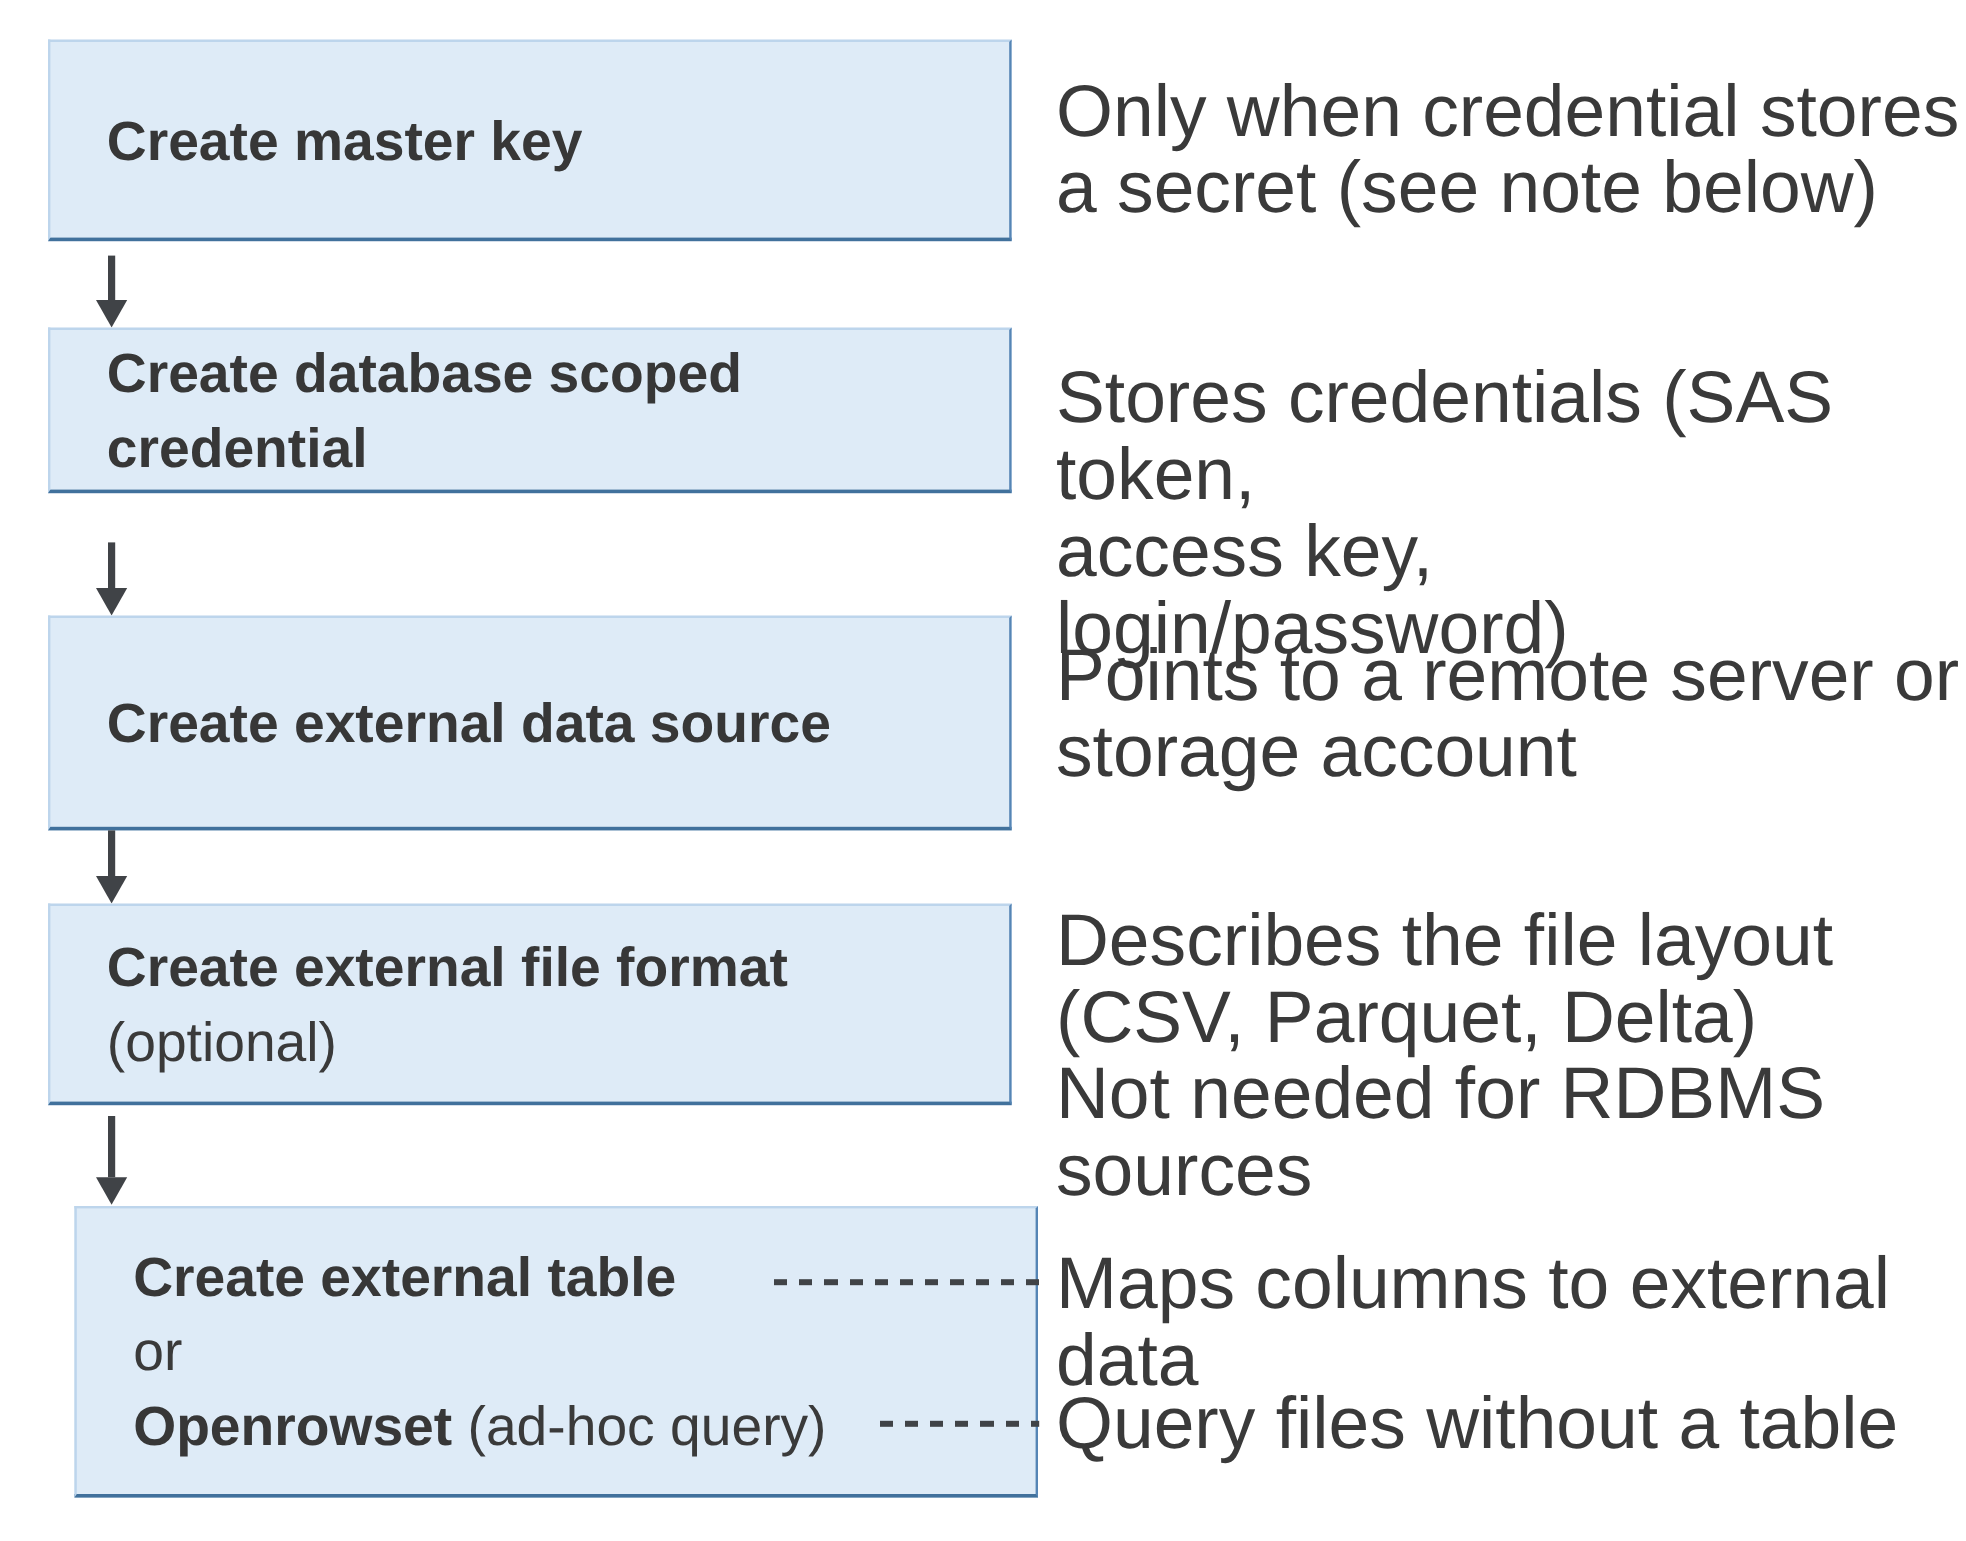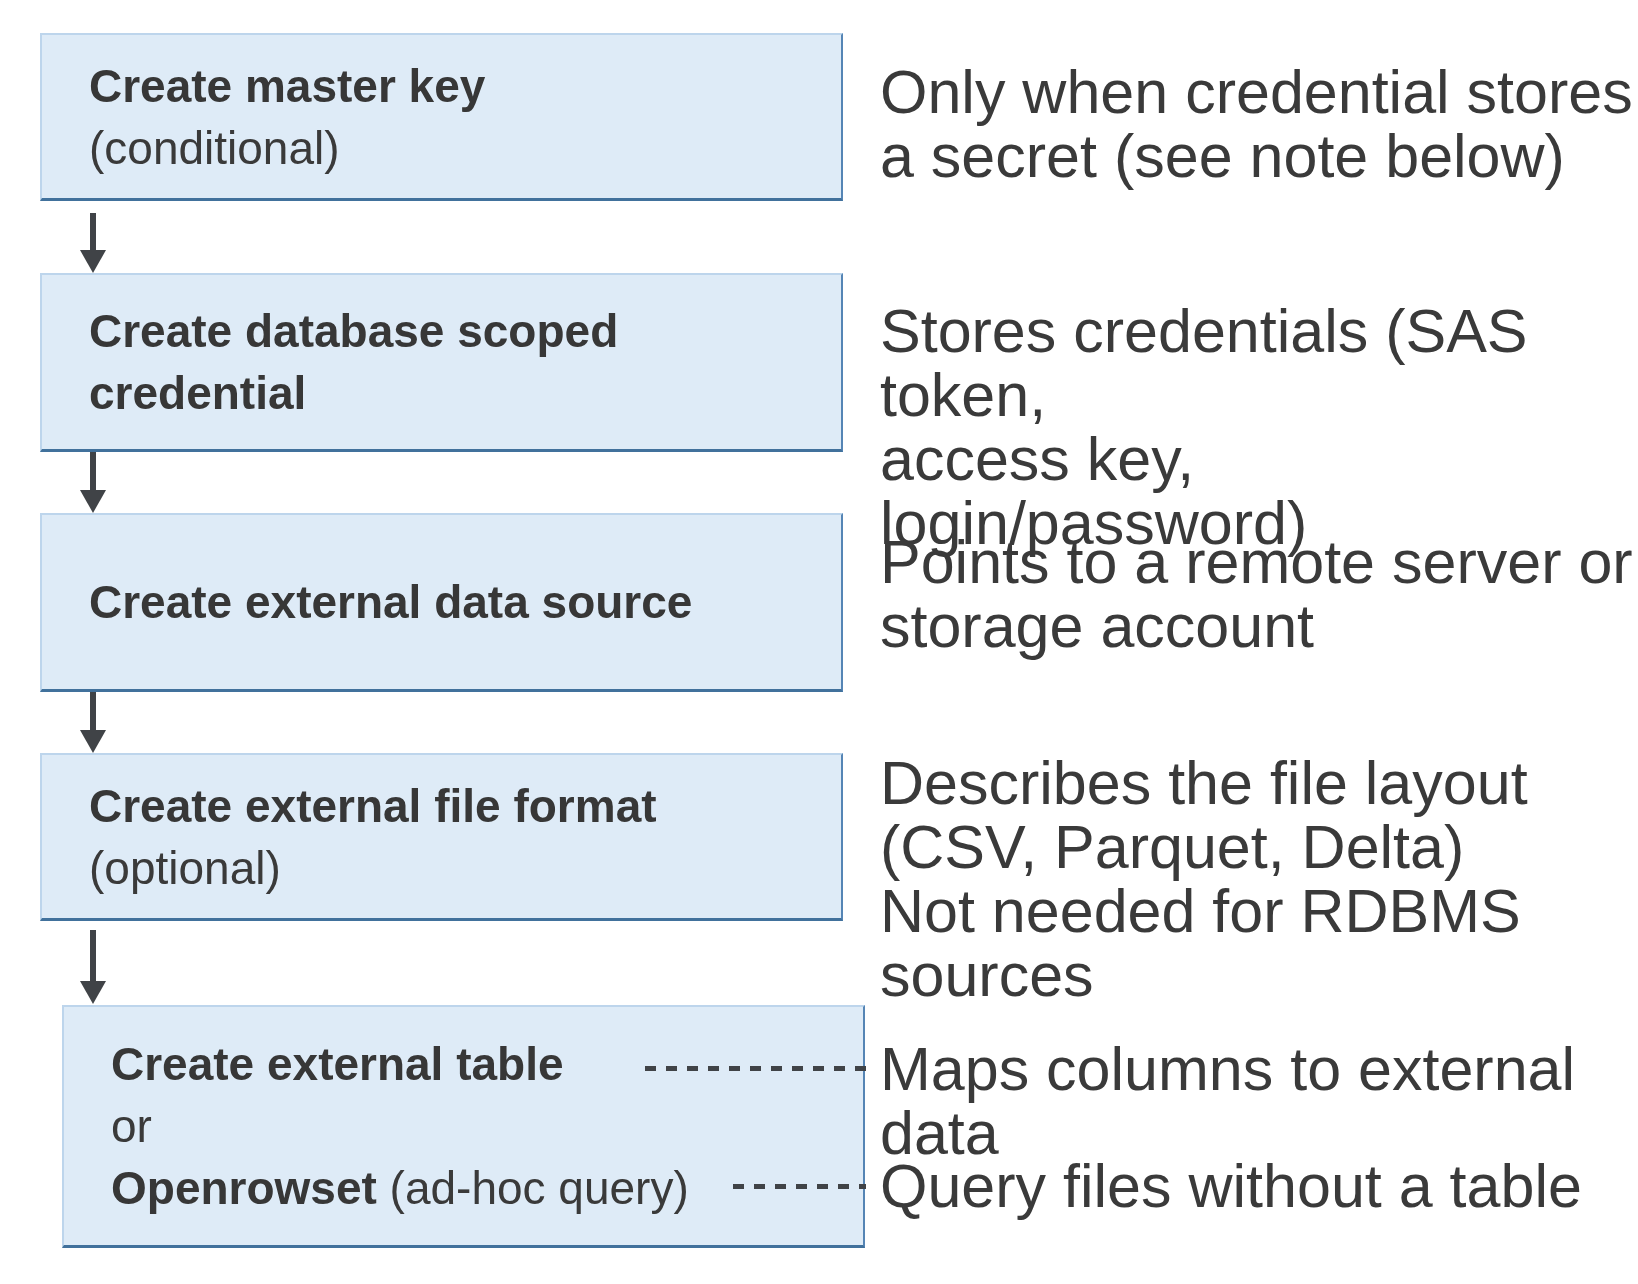--- a/index.html
+++ b/index.html
@@ -28,21 +28,21 @@
     border-right-color: #5585b5;
     border-bottom: 3px solid #41719c;
     display: flex;
     flex-direction: column;
     justify-content: center;
     padding-left: 47px;
     font-size: 46px;
     line-height: 62px;
   }
   #box1 { top: 33px;   height: 168px; }
-  #box2 { top: 273px;  height: 179px; }
+  #box2 { top: 273px;  height: 138px; }
   #box3 { top: 513px;  height: 179px; }
   #box4 { top: 753px;  height: 168px; }
   #box5 { top: 1005px; height: 243px; margin-left: 22px; }
 
   .box-title {
     font-weight: 700;
     color: #373737;
     white-space: pre-line;
   }
   .box-subtitle {
@@ -106,21 +106,20 @@
   #dash1 { left: 645px; top: 1066px; width: 222px; }
   #dash2 { left: 733px; top: 1184px; width: 133px; }
 </style>
 </head>
 <body>
 
 <div id="canvas">
 
   <div class="flow-box" id="box1">
     <span class="box-title">Create master key</span>
-    <span class="box-subtitle">(conditional)</span>
   </div>
   <div class="flow-arrow" id="arrow1">
     <div class="arrow-stem"></div>
     <div class="arrow-head"></div>
   </div>
 
   <div class="flow-box" id="box2">
     <span class="box-title">Create database scoped
 credential</span>
   </div>

